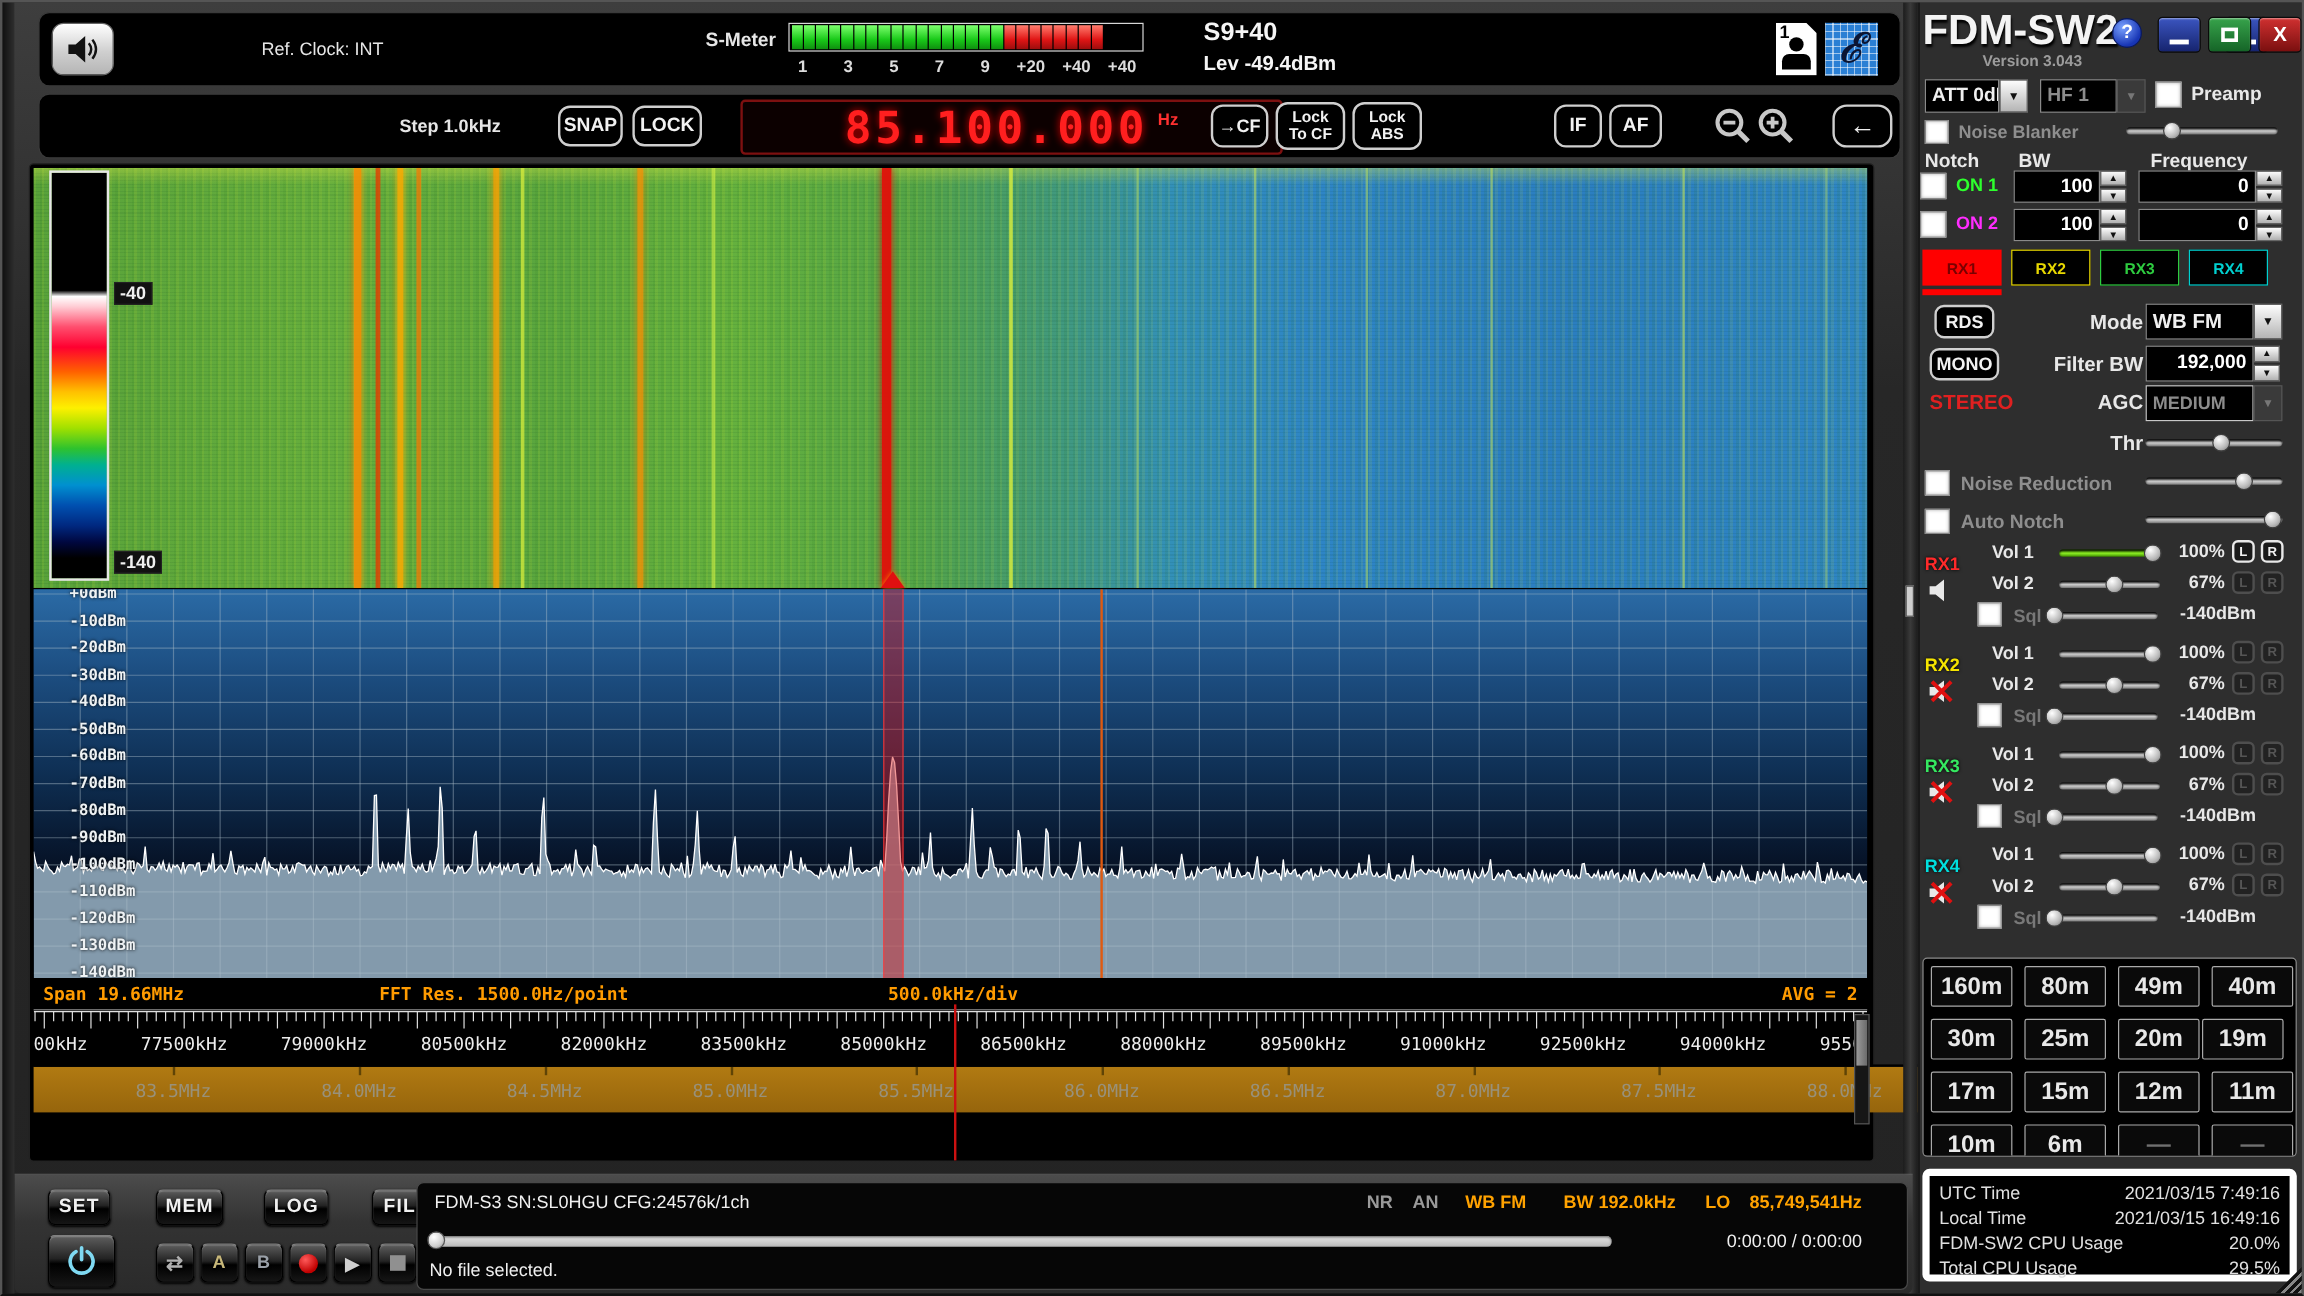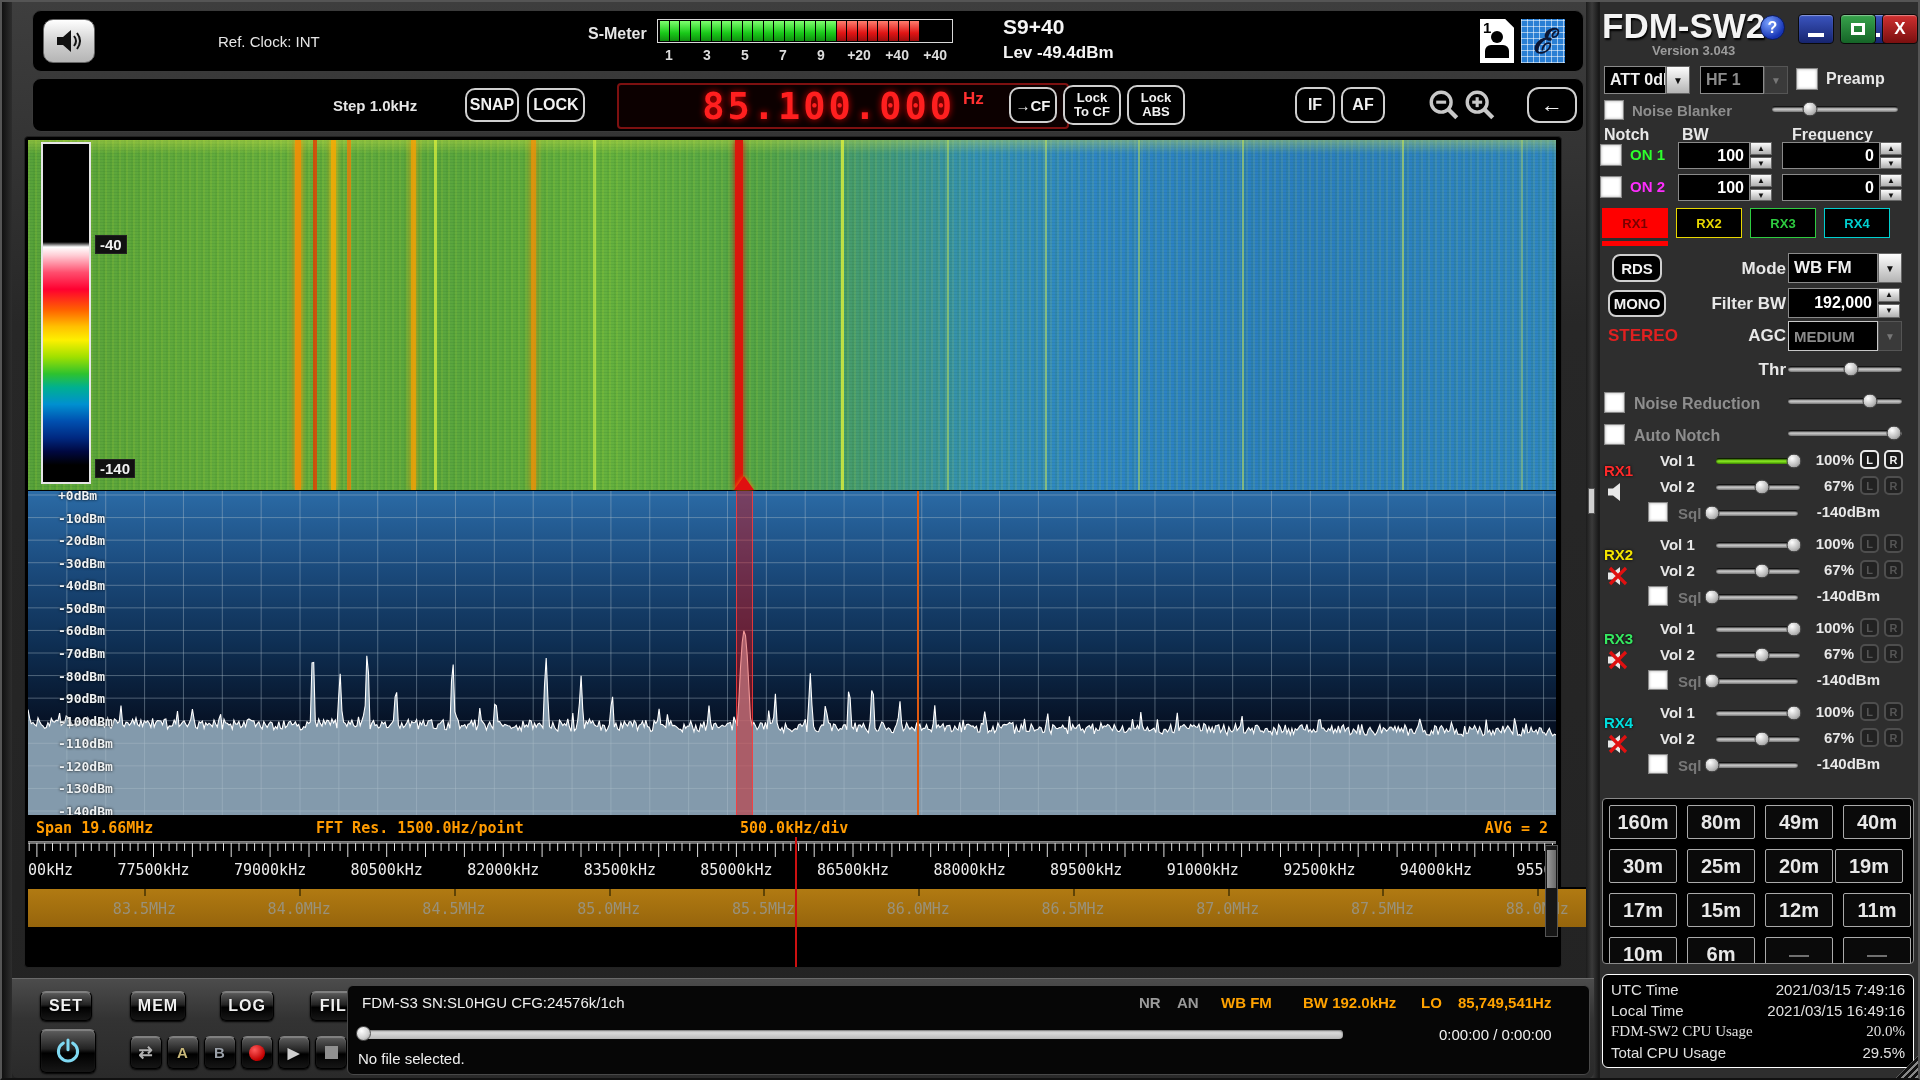--- a/index.html
+++ b/index.html
@@ -24,21 +24,21 @@
 .doc-icon{position:absolute;width:34px;height:44px;background:#fff;clip-path:polygon(0 0,74% 0,100% 20%,100% 100%,0 100%)}
 .doc-icon .one{position:absolute;left:3px;top:0;font-size:15px;font-weight:bold;color:#000}
 .doc-icon .head{position:absolute;left:11px;top:12px;width:12px;height:12px;border-radius:50%;background:#000}
 .doc-icon .bodyp{position:absolute;left:5px;top:26px;width:24px;height:13px;border-radius:6px 6px 0 0;background:#000}
 .elad{position:absolute;width:44px;height:44px;background:#2a7fd4;background-image:repeating-linear-gradient(0deg,rgba(255,255,255,.55) 0 1px,transparent 1px 6px),repeating-linear-gradient(90deg,rgba(255,255,255,.55) 0 1px,transparent 1px 6px);display:flex;align-items:center;justify-content:center}
 .elad span{font-family:"DejaVu Serif",serif;font-style:italic;font-weight:bold;font-size:34px;color:#0b1533;line-height:1}
 .pill{position:absolute;display:flex;align-items:center;justify-content:center;background:#000;border:2px solid #cfcfcf;border-radius:10px;color:#f2f2f2;font-weight:bold}
 .pill2{flex-direction:column;line-height:1.05;font-size:13px}
 .lcd{position:absolute;background:#0c0000;border:2px solid #7d1010;border-radius:4px;display:flex;align-items:center;justify-content:center}
 .lcd .digits{font-family:"DejaVu Sans Mono",monospace;font-weight:bold;font-size:37px;color:#ff1f1f;text-shadow:0 0 7px rgba(255,0,0,.8);letter-spacing:3px}
-.lcd .unit{font-size:17px;color:#ff3030;font-weight:bold;margin-left:8px;margin-top:-14px}
+.lcd .unit{font-size:14px;color:#ff3030;font-weight:bold;margin-left:8px;margin-top:-14px}
 .zoom-ic{position:absolute;width:34px;height:34px}
 .backbtn{position:absolute;width:50px;height:36px;border:2px solid #cfcfcf;border-radius:12px;background:#000;color:#eee;display:flex;align-items:center;justify-content:center;font-size:22px;font-weight:bold}
 
 #display{position:absolute;left:22px;top:134px;width:1538px;height:832px;background:#000;border-radius:4px;border:1px solid #222}
 #waterfall{position:absolute;left:3px;top:3px;width:1528px;height:350px;overflow:hidden;
  background:
   repeating-linear-gradient(90deg,rgba(210,230,40,.10) 0 2px,rgba(0,0,0,0) 2px 5px,rgba(40,120,20,.10) 5px 7px),
   repeating-linear-gradient(0deg,rgba(0,50,30,.08) 0 1px,rgba(0,0,0,0) 1px 3px),
   linear-gradient(90deg,#58a23a 0%,#66ae3d 16%,#5aa63e 28%,#65b13e 38%,#54a447 48%,#41997e 56%,#3390b8 62%,#2e85c6 70%,#2b7ec0 84%,#2f86c4 100%)}
 #waterfall::before{content:"";position:absolute;left:0;top:0;right:0;height:14px;background:linear-gradient(180deg,rgba(225,235,70,.35),rgba(225,235,70,0))}
@@ -93,21 +93,21 @@
 .slider.green{background:linear-gradient(180deg,#2c6000,#8df024 50%,#3f8c00)}
 .spin-box{position:absolute;background:#000;border:1px solid #8a8a8a;color:#fff;font-weight:bold;display:flex;align-items:center;justify-content:flex-end;padding:0 5px;font-size:16px}
 .spin-ar{position:absolute;width:22px;display:flex;flex-direction:column;gap:2px}
 .spin-ar b{flex:1;height:12px;background:linear-gradient(180deg,#fdfdfd,#b0b0b0);border:1px solid #666;color:#111;font-size:8px;line-height:11px;text-align:center}
 .rx-tab{position:absolute;height:30px;display:flex;align-items:center;justify-content:center;font-weight:bold;font-size:13px;background:#000}
 .lrbtn{position:absolute;width:19px;height:19px;border-radius:5px;display:flex;align-items:center;justify-content:center;font-size:11px;font-weight:bold}
 .lr-on{border:2px solid #e8e8e8;color:#f0f0f0;background:#1a1a1a}
 .lr-off{border:2px solid #4e4e4e;color:#555;background:#222}
 #bandpanel{position:absolute;left:2px;top:796px;width:312px;height:166px;background:#000;border:1px solid #8a8a8a;border-radius:4px;overflow:hidden}
 .band-btn{position:absolute;width:68px;height:34px;background:#0a0a0a;border:1px solid #aaa;border-radius:2px;display:flex;align-items:center;justify-content:center;color:#e8e8e8;font-weight:bold;font-size:20px}
-#timepanel{position:absolute;left:2px;top:972px;width:312px;height:94px;background:#000;border:1px solid #ffffff;border-radius:6px}
+#timepanel{position:absolute;left:2px;top:972px;width:312px;height:94px;background:#000;border:6px solid #ffffff;border-radius:6px}
 .st-row{position:absolute;left:8px;right:8px;height:20px;color:#e0e0e0;font-size:15px}
 .st-row .v{position:absolute;right:0}
 .grip{position:absolute;right:2px;bottom:4px;width:24px;height:24px;background:repeating-linear-gradient(135deg,#888 0 2px,#111 2px 5px);clip-path:polygon(100% 0,100% 100%,0 100%)}
 .divider{position:absolute;left:1584px;top:0;width:12px;height:1080px;background:linear-gradient(90deg,#1c1c1c,#3a3a3a,#1c1c1c)}
 .divider .hnd{position:absolute;left:2px;top:486px;width:7px;height:26px;background:#cfcfcf;border:1px solid #555}
 .leftedge{position:absolute;left:0;top:0;width:10px;height:1080px;background:linear-gradient(90deg,#101010,#2e2e2e)}
 .rxname{position:absolute;font-weight:bold;font-size:15px;text-shadow:0 0 3px #000}
 .pct-lbl{position:absolute;font-weight:bold;font-size:15px;color:#e8e8e8;text-align:right}
 </style>
 </head>
@@ -625,21 +625,21 @@
         <button class="band-btn" style="left: 162px; top: 94px;">12m</button>
         <button class="band-btn" style="left: 240px; top: 94px;">11m</button>
         <button class="band-btn" style="left: 6px; top: 138px;">10m</button>
         <button class="band-btn" style="left: 84px; top: 138px;">6m</button>
         <button class="band-btn" style="left: 162px; top: 138px; color: rgb(112, 112, 112);">—</button>
         <button class="band-btn" style="left: 240px; top: 138px; color: rgb(112, 112, 112);">—</button>
       </div>
     <div id="timepanel">
         <div class="st-row" style="top: 6px;"><span>UTC Time</span><span class="v">2021/03/15 7:49:16</span></div>
         <div class="st-row" style="top: 27px;"><span>Local Time</span><span class="v">2021/03/15 16:49:16</span></div>
-        <div class="st-row" style="top: 48px; font-family: Liberation Serif, serif;"><span>FDM-SW2 CPU Usage</span><span class="v">20.0%</span></div>
+        <div class="st-row" style="top: 48px;"><span>FDM-SW2 CPU Usage</span><span class="v">20.0%</span></div>
         <div class="st-row" style="top: 69px;"><span>Total CPU Usage</span><span class="v">29.5%</span></div>
       </div>
     <div class="grip"></div>
   <button class="winbtn win-min" style="left: 198px; top: 12px;">
         <i></i>
       </button>
       <button class="winbtn win-max" style="left: 240px; top: 12px;">
         <i></i>
       </button>
       <button class="winbtn win-close" style="left: 282px; top: 12px;">X</button>

